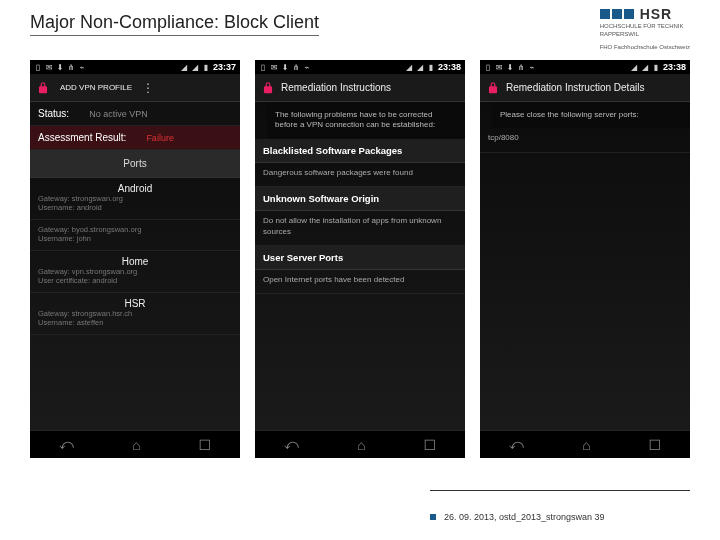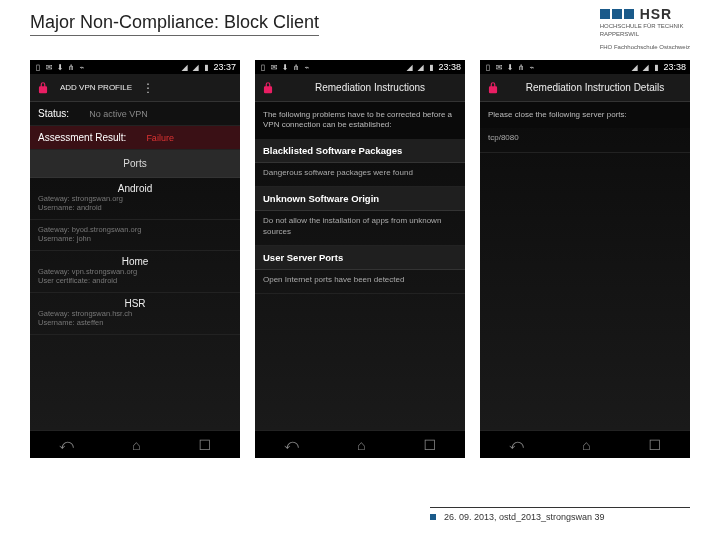--- a/index.html
+++ b/index.html
@@ -59,37 +59,37 @@
     display: flex;
     align-items: center;
     justify-content: space-between;
     padding: 0 4px;
     font-size: 8px;
     color: #ccc;
   }
   .status-left { display: flex; gap: 3px; align-items: center; }
   .status-right { display: flex; gap: 3px; align-items: center; }
   .sicon { width: 8px; height: 8px; display: inline-flex; align-items: center; justify-content: center; font-size: 8px; }
-  .time { font-size: 9px; color: #fff; }
+  .time { font-size: 9px; color: #fff; font-weight: bold; }
 
   .app-header {
     height: 28px;
     background: #1a1a1a;
     display: flex;
     align-items: center;
     padding: 12px 6px;
     gap: 6px;
     border-bottom: 1px solid #333;
   }
   .lock-icon {
     width: 14px; height: 14px;
     display: inline-flex; align-items: center; justify-content: center;
     color: #e91e63;
   }
-  .app-title { font-size: 10px; color: #eee; flex: 1; text-align: center; }
+  .app-title { font-size: 10px; color: #eee; flex: 1; }
   .add-btn {
     font-size: 8px;
     color: #eee;
     padding: 2px 4px;
   }
   .menu-dots { width: 12px; color: #ccc; text-align: center; font-size: 12px; }
 
   .row {
     padding: 6px 8px;
     border-bottom: 1px solid #222;
@@ -121,40 +121,41 @@
     color: #aaa;
     line-height: 1.3;
     border-bottom: 1px solid #222;
   }
   .intro {
     padding: 8px;
     font-size: 8px;
     color: #bbb;
     line-height: 1.3;
     background: #0a0a0a;
+    margin-left: 12px;
   }
   .phone-body { flex: 1; background: linear-gradient(#0c0c0c, #1a1a1a); overflow: hidden; }
   .nav-bar {
     height: 28px;
     background: #000;
     display: flex;
     justify-content: space-around;
     align-items: center;
     border-top: 1px solid #222;
   }
   .nav-btn { color: #888; font-size: 14px; }
 
   .footer {
     position: absolute;
     bottom: 18px;
     right: 30px;
     font-size: 9px;
     color: #333;
     border-top: 1px solid #333;
-    padding-top: 4px;
+    padding-top: 21px;
     width: 260px;
     text-align: left;
     display: flex;
     align-items: center;
     gap: 8px;
   }
   .footer-dot { width: 6px; height: 6px; background: #1a5a8a; display: inline-block; }
   .conn-item { padding: 5px 8px 7px; border-bottom: 1px solid #222; }
   .conn-name { font-size: 10px; color: #eee; text-align: center; }
   .conn-sub { font-size: 7.5px; color: #777; line-height: 1.2; }

